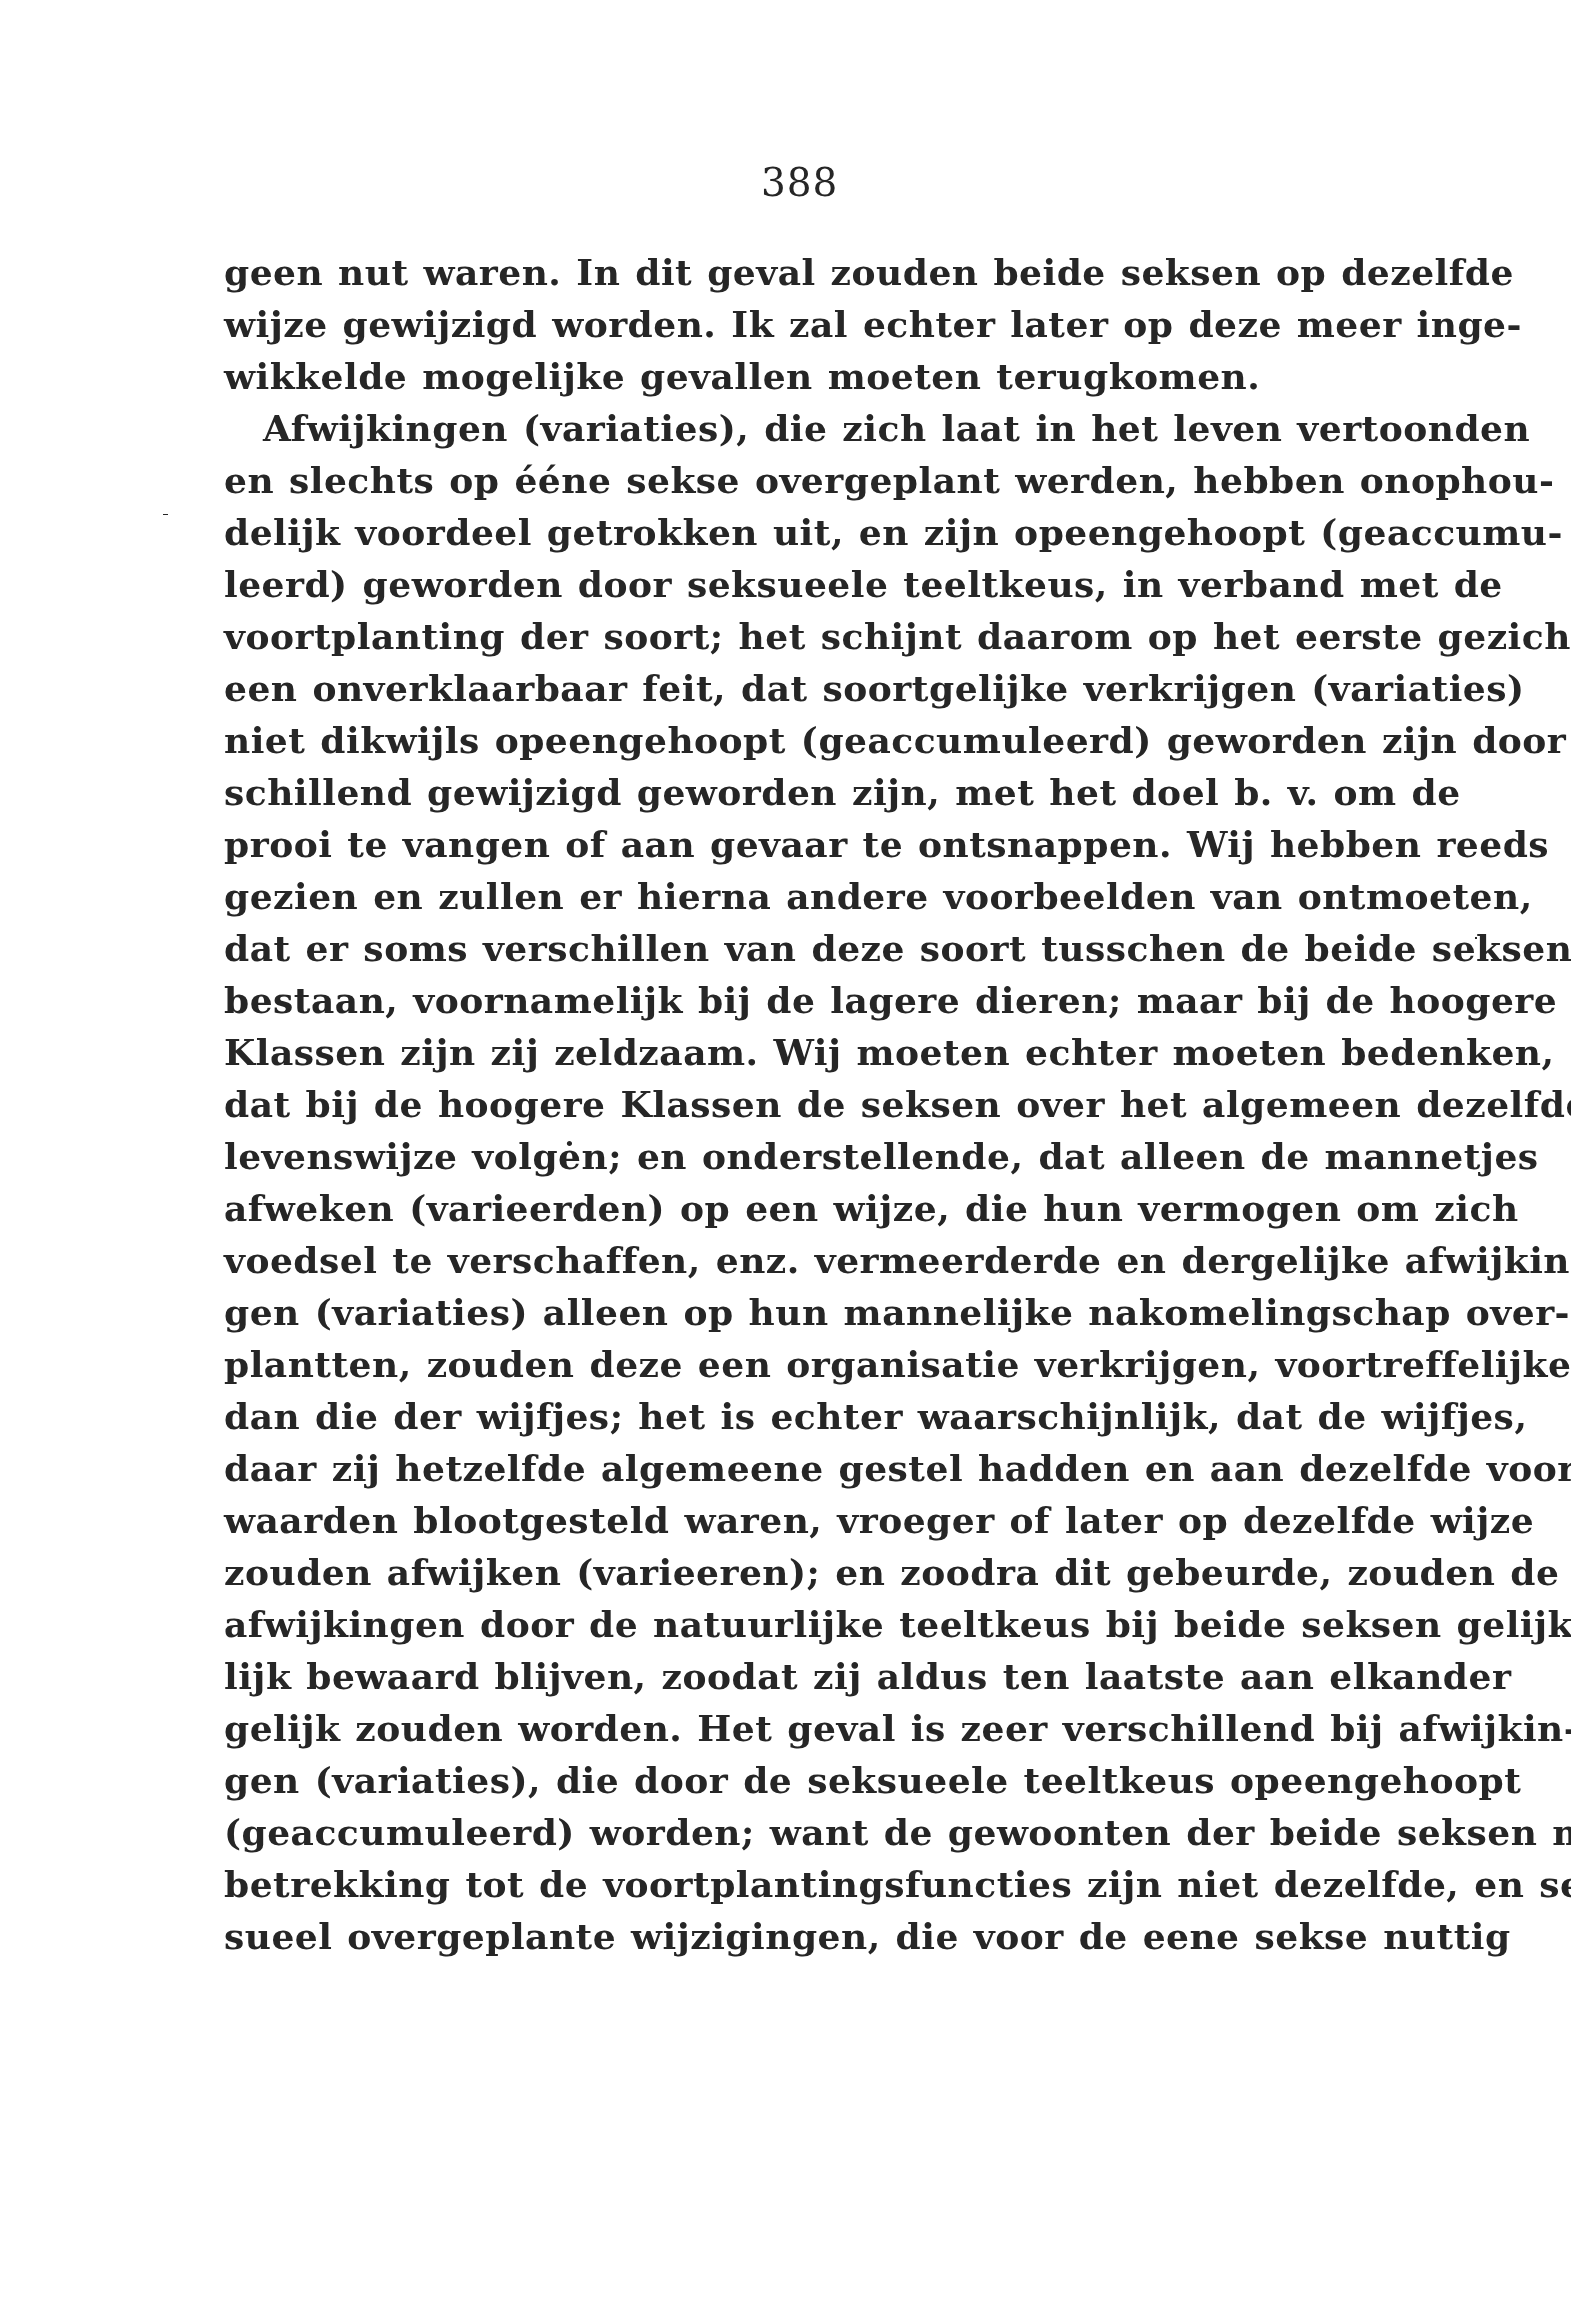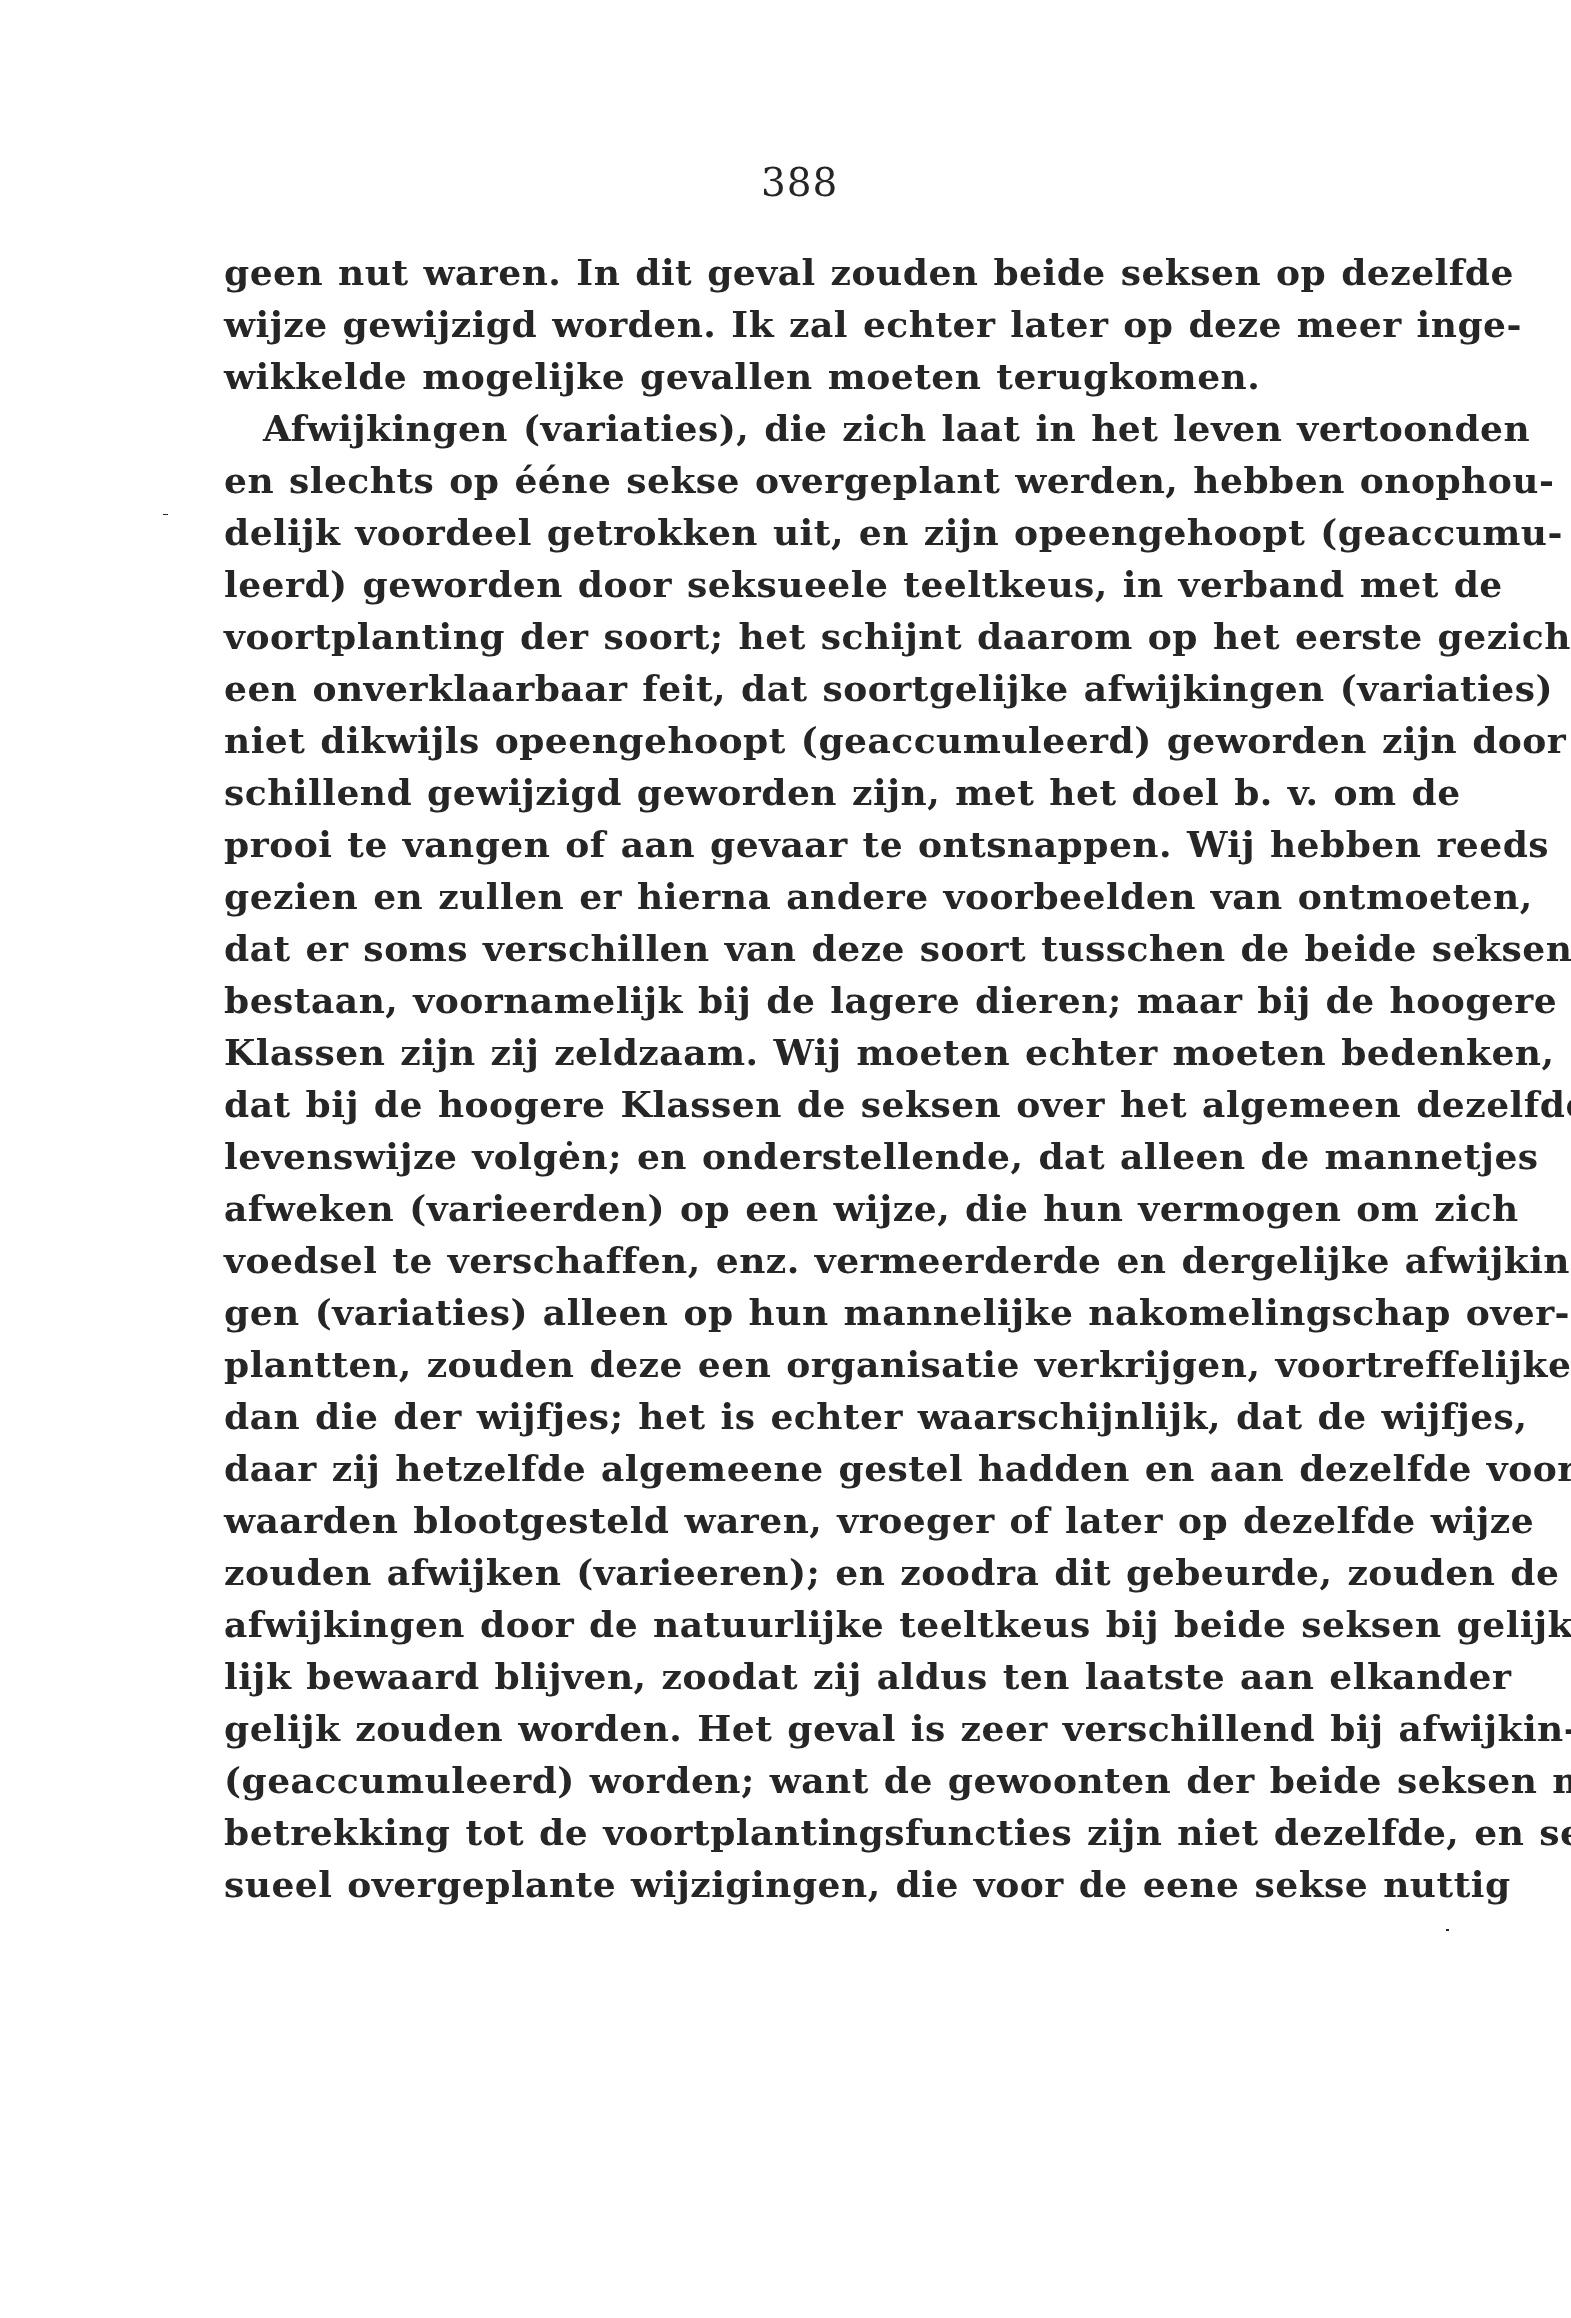--- a/index.html
+++ b/index.html
@@ -77,41 +77,42 @@
       <span class="line">wijze gewijzigd worden. Ik zal echter later op deze meer inge-</span>
       <span class="line last-of-paragraph">wikkelde mogelijke gevallen moeten terugkomen.</span>
     </div>
 
     <div>
       <span class="line indent">Afwijkingen (variaties), die zich laat in het leven vertoonden</span>
       <span class="line">en slechts op ééne sekse overgeplant werden, hebben onophou-</span>
       <span class="line">delijk voordeel getrokken uit, en zijn opeengehoopt (geaccumu-</span>
       <span class="line">leerd) geworden door seksueele teeltkeus, in verband met de</span>
       <span class="line">voortplanting der soort; het schijnt daarom op het eerste gezicht</span>
-      <span class="line">een onverklaarbaar feit, dat soortgelijke afwijkingen (variaties)</span>
+      <span class="line">een onverklaarbaar feit, dat soortgelijke verkrijgen (variaties)</span>
       <span class="line">niet dikwijls opeengehoopt (geaccumuleerd) geworden zijn door</span>
       <span class="line">schillend gewijzigd geworden zijn, met het doel b. v. om de</span>
       <span class="line">prooi te vangen of aan gevaar te ontsnappen. Wij hebben reeds</span>
       <span class="line">gezien en zullen er hierna andere voorbeelden van ontmoeten,</span>
       <span class="line">dat er soms verschillen van deze soort tusschen de beide seksen</span>
       <span class="line">bestaan, voornamelijk bij de lagere dieren; maar bij de hoogere</span>
       <span class="line">Klassen zijn zij zeldzaam. Wij moeten echter moeten bedenken,</span>
       <span class="line">dat bij de hoogere Klassen de seksen over het algemeen dezelfde</span>
       <span class="line">levenswijze volgėn; en onderstellende, dat alleen de mannetjes</span>
       <span class="line">afweken (varieerden) op een wijze, die hun vermogen om zich</span>
       <span class="line">voedsel te verschaffen, enz. vermeerderde en dergelijke afwijkin-</span>
       <span class="line">gen (variaties) alleen op hun mannelijke nakomelingschap over-</span>
       <span class="line">plantten, zouden deze een organisatie verkrijgen, voortreffelijker</span>
       <span class="line">dan die der wijfjes; het is echter waarschijnlijk, dat de wijfjes,</span>
       <span class="line">daar zij hetzelfde algemeene gestel hadden en aan dezelfde voor-</span>
       <span class="line">waarden blootgesteld waren, vroeger of later op dezelfde wijze</span>
       <span class="line">zouden afwijken (varieeren); en zoodra dit gebeurde, zouden de</span>
       <span class="line">afwijkingen door de natuurlijke teeltkeus bij beide seksen gelijke-</span>
       <span class="line">lijk bewaard blijven, zoodat zij aldus ten laatste aan elkander</span>
       <span class="line">gelijk zouden worden. Het geval is zeer verschillend bij afwijkin-</span>
+      <span class="line">gen (variaties), die door de seksueele teeltkeus opeengehoopt</span>
       <span class="line">(geaccumuleerd) worden; want de gewoonten der beide seksen met</span>
       <span class="line">betrekking tot de voortplantingsfuncties zijn niet dezelfde, en sek-</span>
       <span class="line">sueel overgeplante wijzigingen, die voor de eene sekse nuttig</span>
       <span class="line"></span>
     </div>
 
   </div>
 
   <div class="speck" style="left:163px;top:514px;width:4.6px;height:1.4px;"></div>
   <div class="speck" style="left:1446px;top:1929px;width:2.8px;height:1.9px;"></div>

